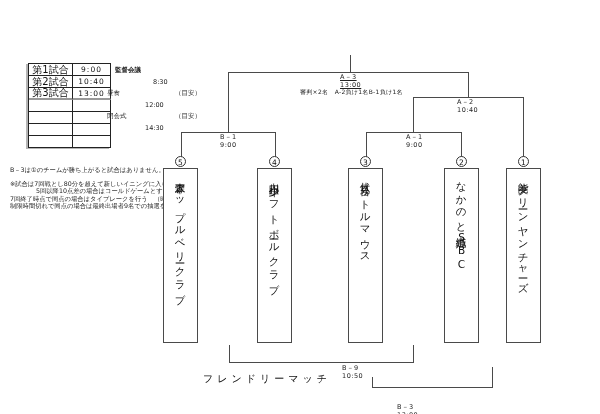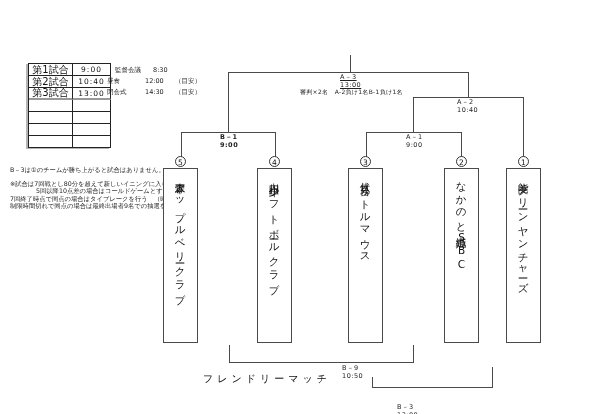--- a/index.html
+++ b/index.html
@@ -28,22 +28,22 @@
   .sch-row{display:flex;}
   .sch-cell{border-right:1px solid #222;border-bottom:1px solid #222;height:12px;
             box-sizing:border-box;display:flex;align-items:center;justify-content:center;}
   .sch-label{width:44px;font-size:10px;}
   .sch-time{width:38px;font-size:7.5px;letter-spacing:1px;}
   .sch-row.thick .sch-cell{border-bottom:2px solid #999;}
   
   .day-sch{position:absolute;left:107px;top:65px;font-size:6.5px;line-height:10.8px;color:#222;}
   .day-row{display:flex;white-space:nowrap;}
   .day-label{width:38px;}
-  .day-label.indent{padding-left:8px;box-sizing:border-box;width:46px;}
-  .day-time{width:30px;}
+  .day-label.indent{padding-left:8px;box-sizing:border-box;width:46px;font-weight:bold;}
+  .day-time{width:30px;margin-top:12px;}
   
   .notes{position:absolute;left:10px;top:166px;width:160px;font-size:6.3px;
          line-height:7.2px;color:#222;}
   .note-line{white-space:nowrap;}
   .note-gap{margin-bottom:7px;}
   .note-indent{padding-left:26px;}
   .friendly{position:absolute;left:203px;top:372px;font-size:10px;letter-spacing:4px;
             color:#111;white-space:nowrap;}
 </style>
 </head>
@@ -132,21 +132,21 @@
 
   <div class="mlabel" style="left:340px;top:74px;text-decoration:underline;">
     <div>A－3</div>
     <div>13:00</div>
   </div>
   <div class="refnote">審判×2名　A-2負け1名B-1負け1名</div>
   <div class="mlabel" style="left:457px;top:99px;">
     <div>A－2</div>
     <div>10:40</div>
   </div>
-  <div class="mlabel" style="left:220px;top:134px;font-weight:bold;">
+  <div class="mlabel" style="left:220px;top:134px;">
     <div>B－1</div>
     <div>9:00</div>
   </div>
   <div class="mlabel" style="left:406px;top:134px;">
     <div>A－1</div>
     <div>9:00</div>
   </div>
   <div class="mlabel" style="left:342px;top:365px;">
     <div>B－9</div>
     <div>10:50</div>

